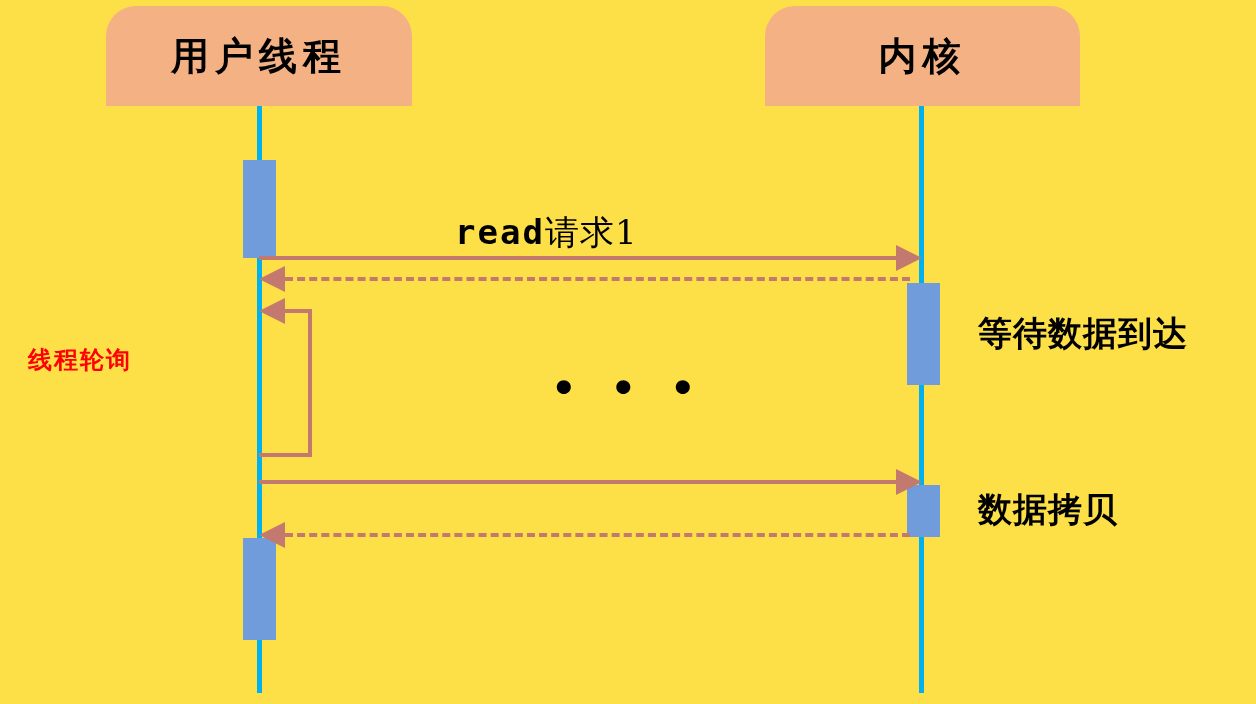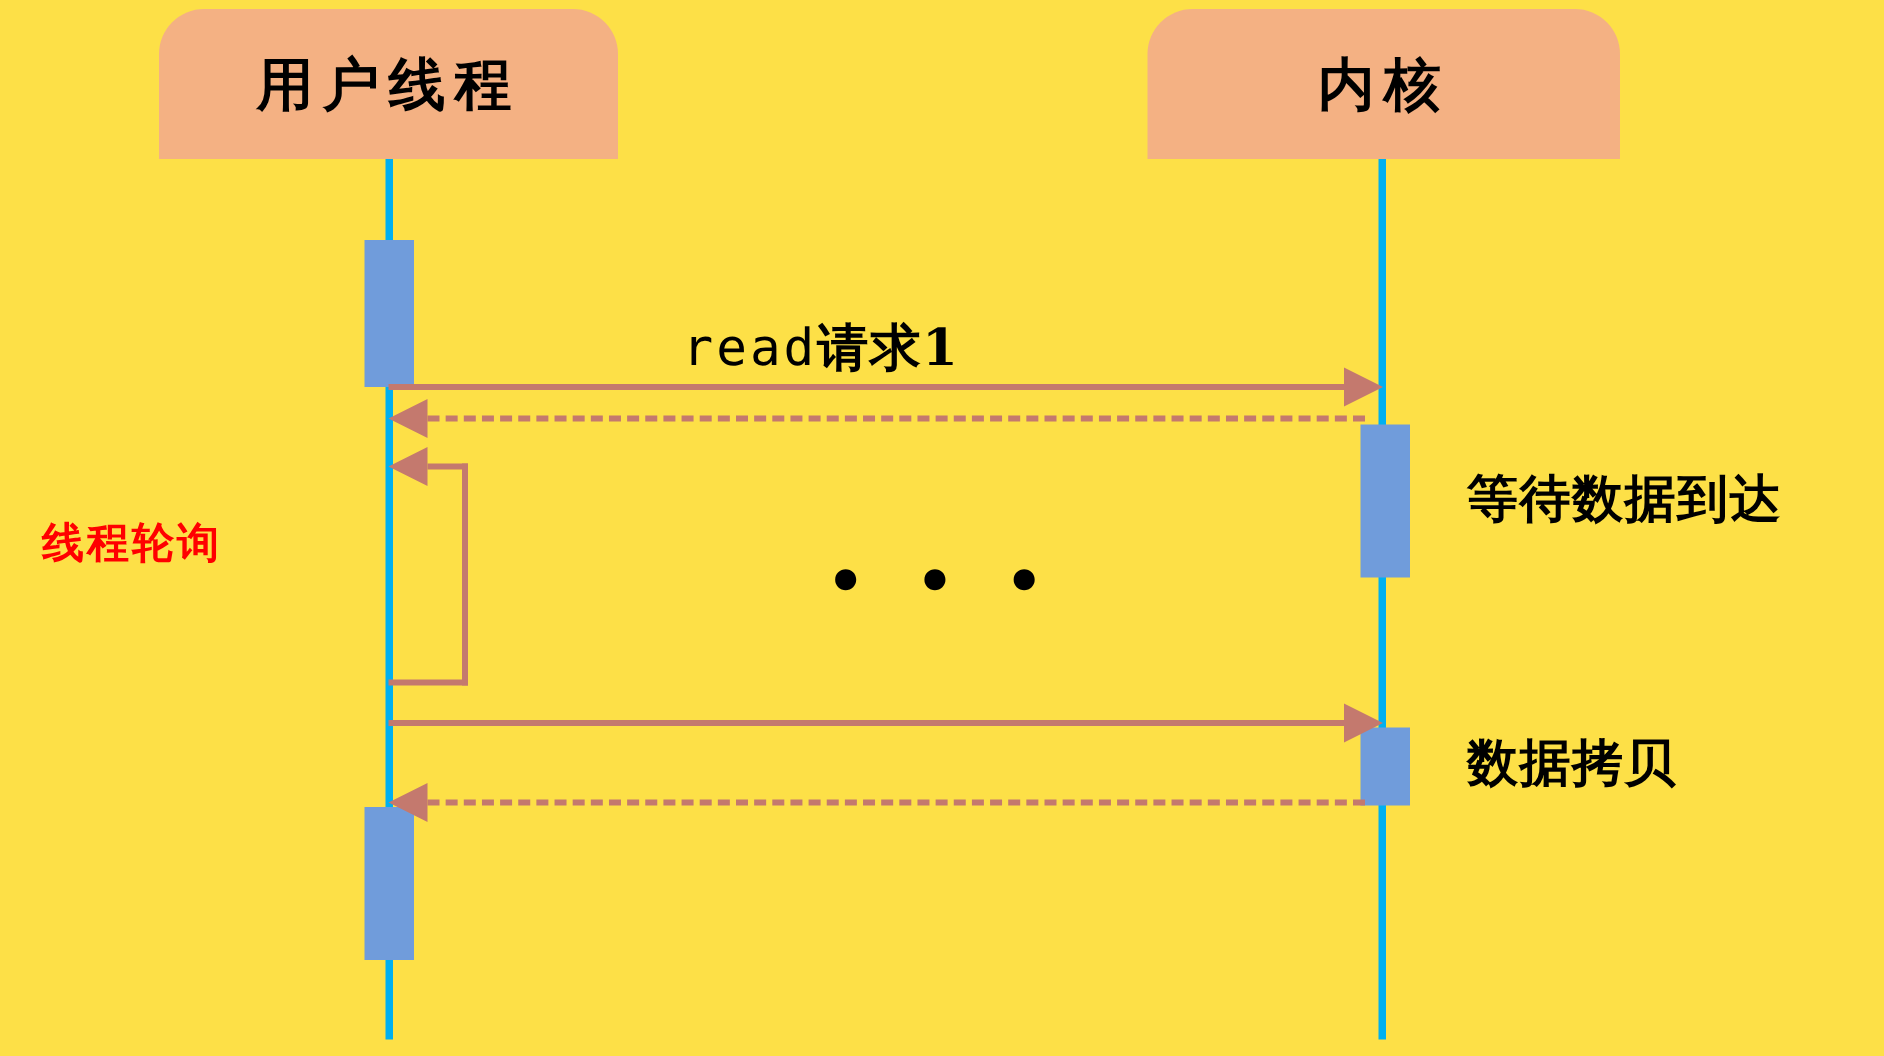--- a/index.html
+++ b/index.html
@@ -118,26 +118,26 @@
   
   .msg-label {
     position: absolute;
     font-size: 34px;
     color: #000000;
     white-space: nowrap;
     line-height: 1;
   }
   .mono-part {
     font-family: "DejaVu Sans Mono", "Liberation Mono", monospace;
+    font-weight: bold;
+    letter-spacing: 2px;
+  }
+  .cjk-part {
+    font-family: "DejaVu Serif", "Liberation Serif", serif;
     font-weight: normal;
-    letter-spacing: 2px;
-  }
-  .cjk-part {
-    font-family: "DejaVu Serif", "Liberation Serif", serif;
-    font-weight: bold;
     letter-spacing: 1px;
   }
   #label-msg1 { left: 455px; top: 215px; }
   #label-msg2 { left: 493px; top: 291px; }
   #label-msg4 { left: 455px; top: 440px; }
   #label-msg5 { left: 455px; top: 548px; }
 
   #label-ellipsis {
     position: absolute;
     left: 551px; top: 368px;
@@ -161,21 +161,21 @@
     margin-left: 23px;
   }
   #label-wait { left: 955px; top: 316px; }
   #label-copy { left: 955px; top: 492px; }
 
   #label-polling {
     position: absolute;
     left: 28px; top: 348px;
     font-family: "DejaVu Serif", "Liberation Serif", serif;
     font-weight: bold;
-    font-size: 28px;
+    font-size: 24px;
     color: #FF0000;
     white-space: nowrap;
     letter-spacing: 2px;
     line-height: 1;
   }
 </style>
 </head>
 <body>
 
 <div id="canvas">

